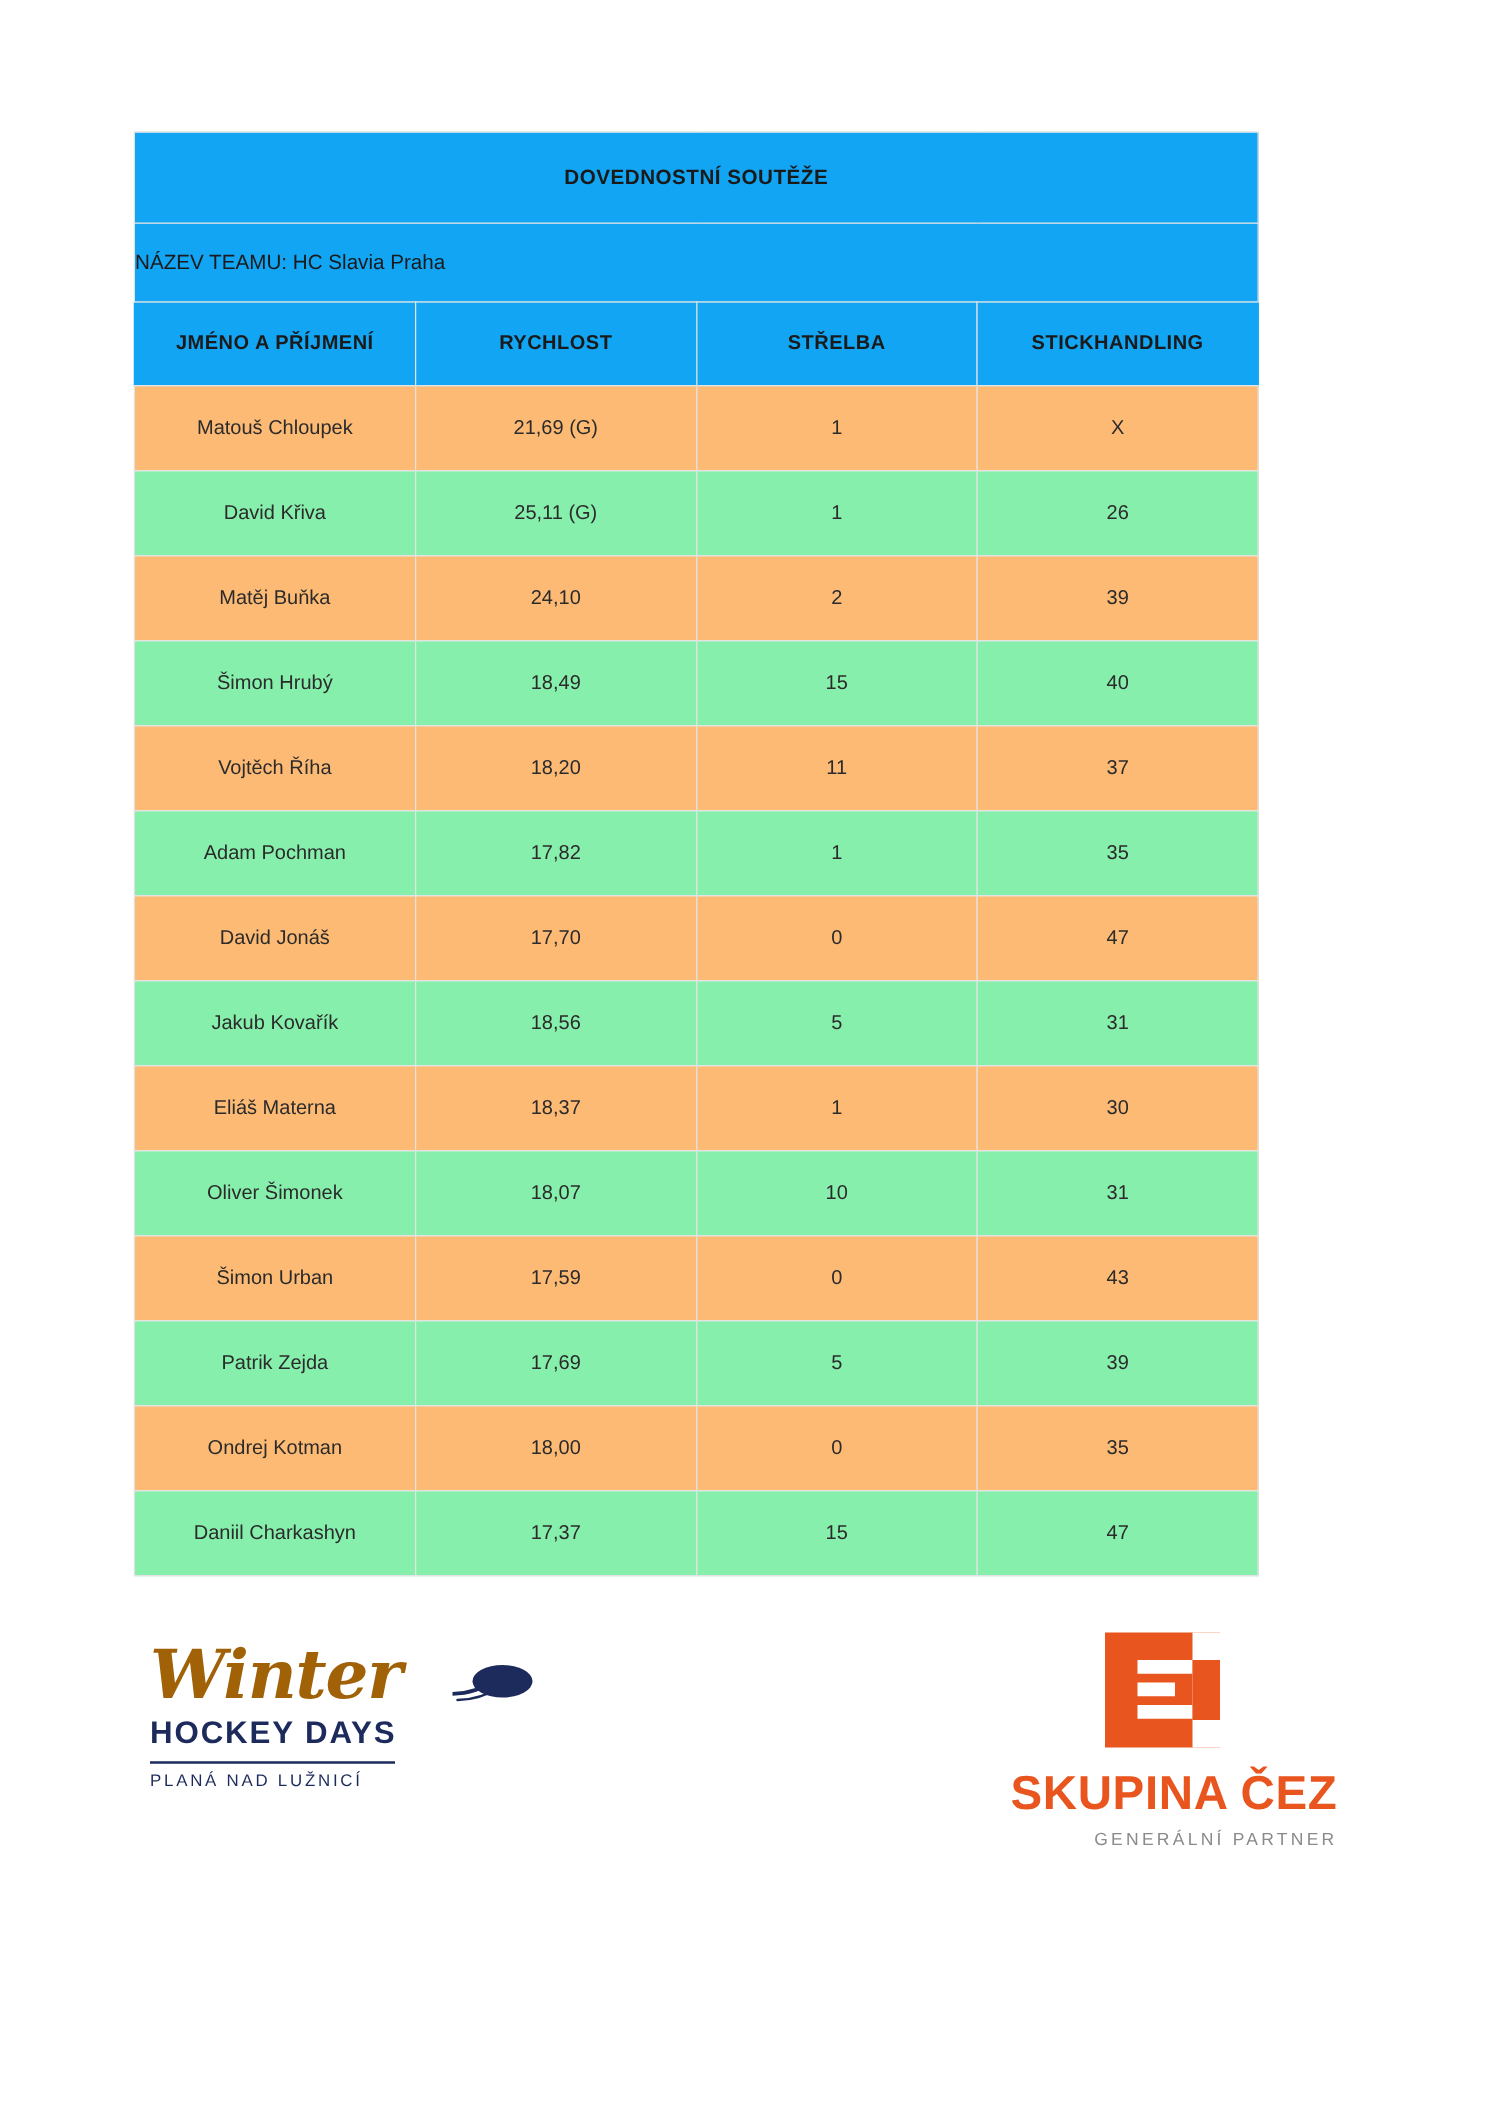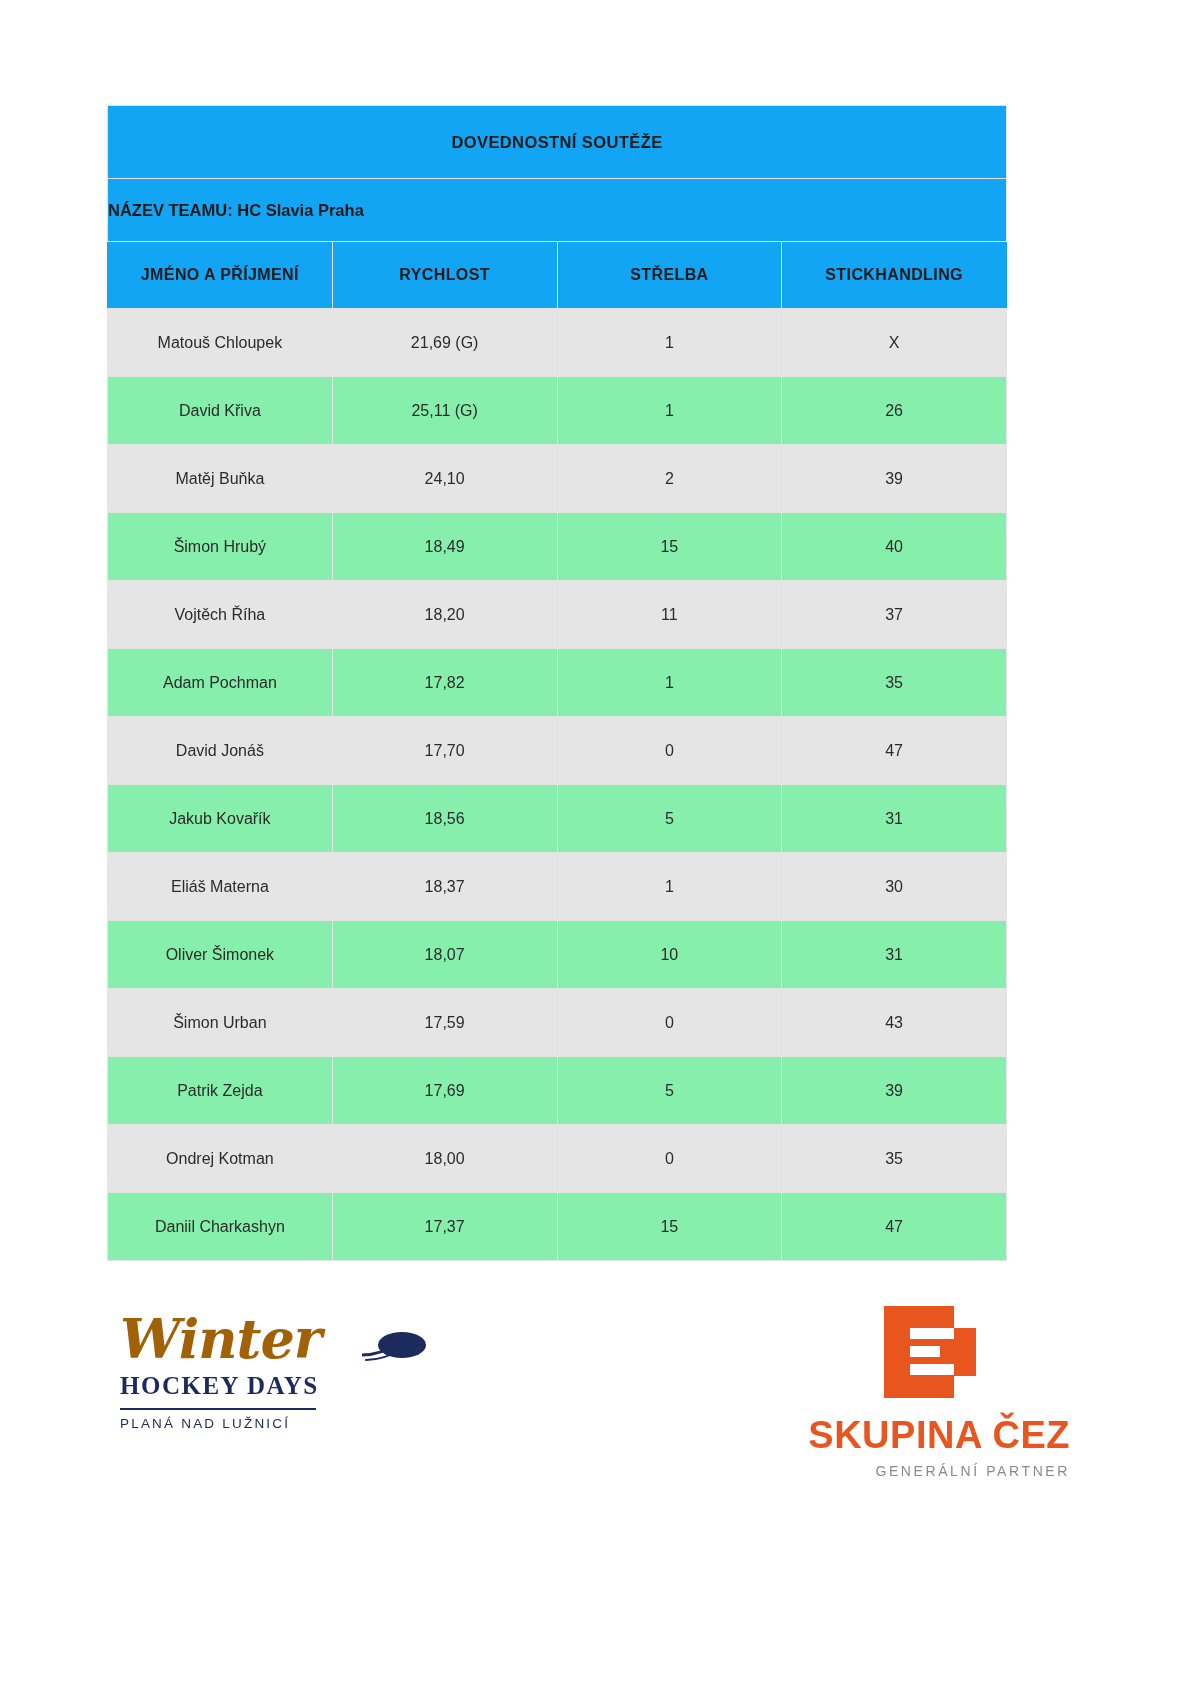--- a/index.html
+++ b/index.html
@@ -44,21 +44,21 @@
     letter-spacing: 0.4px;
     color: #1a1a1a;
     border: 1px solid #12a5f4;
     border-bottom: 1px solid #bfe6fb;
   }
   .team-row td {
     background: #12a5f4;
     height: 62px;
     text-align: left;
     padding-left: 14px;
-    font-weight: bold;
+    font-weight: normal;
     font-size: 16.5px;
     color: #1a1a1a;
     border: 1px solid #12a5f4;
     border-bottom: 1px solid #bfe6fb;
   }
   .head-row th {
     background: #12a5f4;
     height: 66px;
     text-align: center;
     font-weight: bold;
@@ -73,21 +73,21 @@
     border-left: 1px solid #12a5f4;
   }
   .head-row th.last {
     border-right: 1px solid #12a5f4;
   }
   tbody td {
     height: 67px;
     text-align: center;
     font-size: 16px;
     color: #2b2b2b;
-    background: #e5e5e5;
+    background: #fdba74;
     border: 1px solid #e6e6e6;
   }
   tbody tr.alt td {
     background: #86efac;
   }
   .col-name { width: 345px; }
   .col-speed { width: 160px; }
   .col-shot  { width: 160px; }
   .col-stick { width: 235px; }
 
@@ -109,21 +109,21 @@
   .winter-word {
     font-family: "DejaVu Serif", serif;
     font-style: italic;
     font-weight: bold;
     font-size: 54px;
     letter-spacing: -1px;
     color: #a16207;
     line-height: 1;
   }
   .winter-sub {
-    font-family: Liberation Serif, serif;
+    font-family: Liberation Sans, sans-serif;
     font-weight: bold;
     font-size: 25px;
     letter-spacing: 1.5px;
     color: #1d2b5c;
     margin-top: 6px;
   }
   .winter-rule {
     width: 196px;
     height: 2px;
     background: #1d2b5c;

